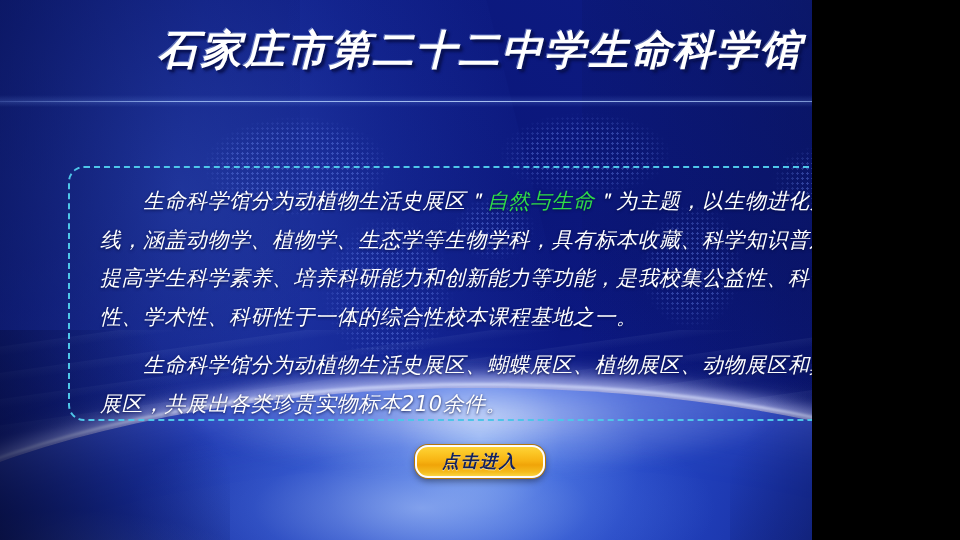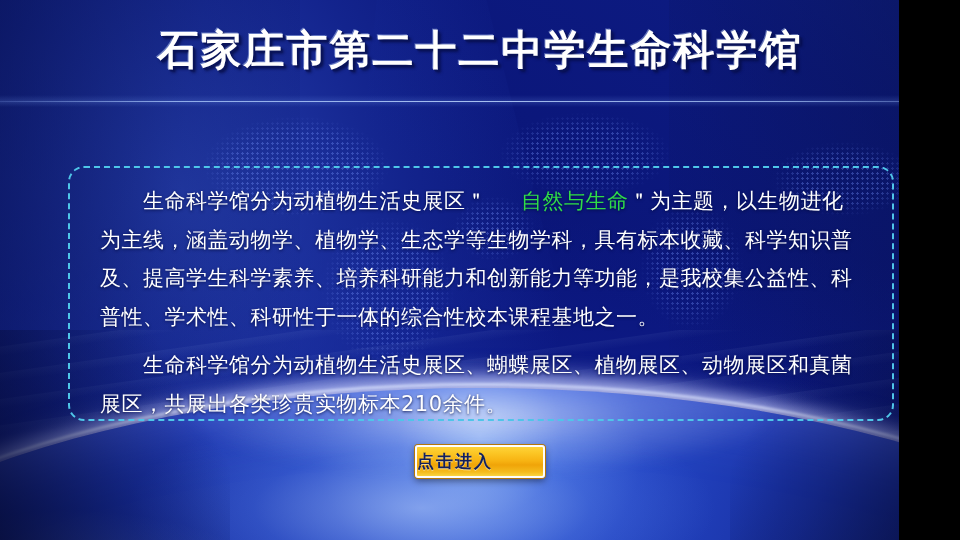--- a/index.html
+++ b/index.html
@@ -3,26 +3,27 @@
 <meta charset="utf-8">
 <title>石家庄市第二十二中学生命科学馆</title>
 <style>
   html, body {
     margin: 0;
     padding: 0;
     background: #000;
   }
   #stage {
     position: relative;
-    width: 899px;
+    width: 812px;
     height: 540px;
     overflow: hidden;
     font-family: "DejaVu Sans", "Liberation Sans", sans-serif;
     background: #be185d;
     user-select: none;
+    font-style: italic;
   }
 
   
   .bg-base {
     position: absolute; inset: 0;
     background:
       radial-gradient(ellipse 900px 420px at 52% 118%, #6f7fe8 0%, #3747c6 14%, #1b2bab 30%, #122195 46%, #0d1a86 62%, #0a1578 100%),
       linear-gradient(180deg, #0d1f96 0%, #0f2199 35%, #0c1b8e 60%, #0a1782 100%);
   }
   
@@ -192,33 +193,33 @@
   .para {
     margin: 0;
     color: #ffffff;
     font-size: 21px;
     line-height: 38.5px;
     letter-spacing: 0.5px;
     text-shadow: 0 1px 3px rgba(4,10,60,0.85);
     white-space: pre-wrap;
   }
   .para + .para { margin-top: 10px; }
-  .hl-green { color: #2fdc48; margin-left: 34px; }
+  .hl-green { color: #2fdc48; }
 
   
   .enter-btn {
     position: absolute;
     left: 415px; top: 445px;
     width: 130px; height: 33px;
     box-sizing: border-box;
     border: 2px solid #fdfdfd;
-    border-radius: 3px;
+    border-radius: 13px;
     background: linear-gradient(180deg, #fdd23a 0%, #fcc827 18%, #f7b312 48%, #f0a408 62%, #f5bb1c 86%, #fad43f 100%);
     box-shadow: 0 0 0 1px #b4760a, 0 3px 7px rgba(0,0,0,0.45);
-    display: flex; align-items: center; justify-content: flex-start;
+    display: flex; align-items: center; justify-content: center;
     cursor: pointer;
   }
   .enter-btn-label {
     font-size: 17px;
     font-weight: bold;
     color: #12205e;
     letter-spacing: 2px;
     text-shadow: 0 1px 0 rgba(255,245,200,0.65);
   }
 </style>

